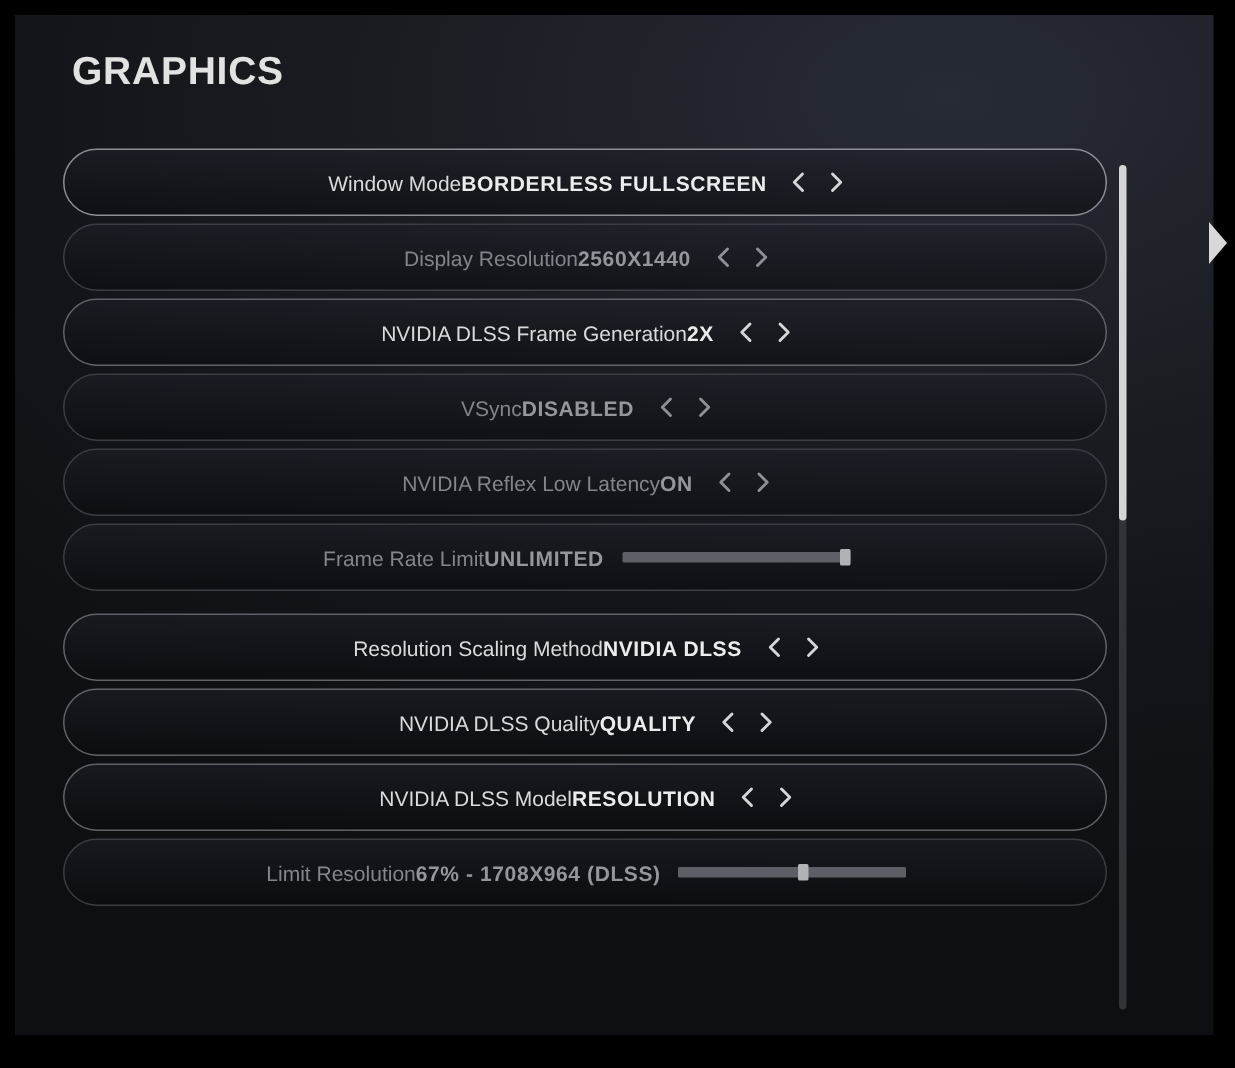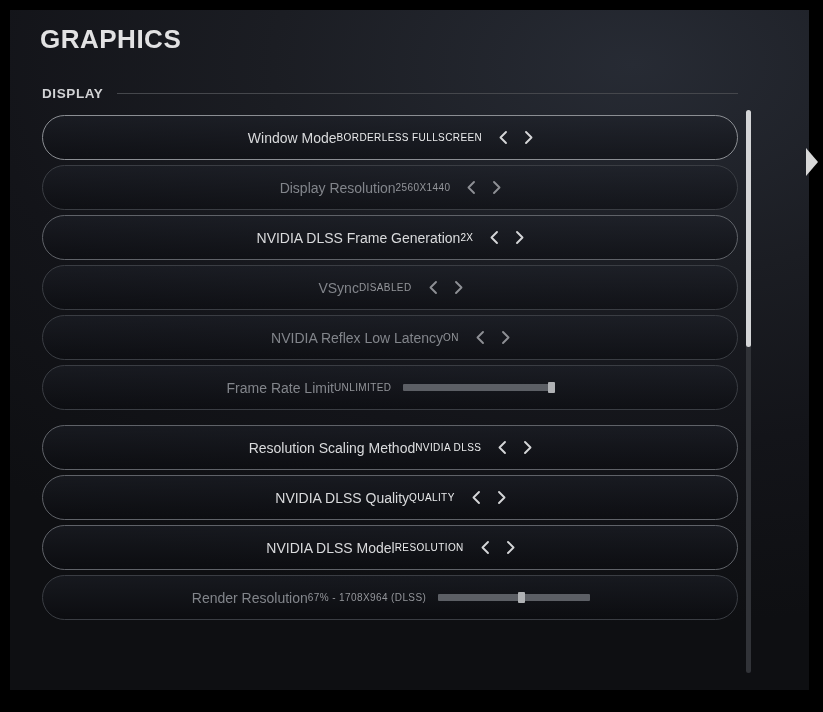--- a/index.html
+++ b/index.html
@@ -6,41 +6,41 @@
   body{
     width:823px;height:712px;position:relative;overflow:hidden;
     font-family:"Liberation Sans", sans-serif;
     -webkit-font-smoothing:antialiased;
   }
   .stage{
     position:absolute;left:10px;top:10px;width:799px;height:680px;overflow:hidden;
     background:radial-gradient(950px 560px at 78% 8%, #272b34 0%, #1b1d23 38%, #131419 68%, #0e0f12 100%);
   }
   .page-title{
-    position:absolute;left:30px;top:14px;margin:0;
+    position:absolute;left:30px;top:14px;margin:8px;
     font-size:26px;font-weight:bold;letter-spacing:0.5px;color:#e2e2e3;
   }
   .panel{position:absolute;left:32px;top:75px;width:696px;}
   .sec-head{display:flex;align-items:center;gap:14px;height:16px;}
   .sec-title{font-size:13.5px;font-weight:bold;letter-spacing:0.6px;color:#d2d3d5;white-space:nowrap;}
   .rule{flex:1;height:1px;background:#45474c;}
   .rows{margin-top:14px;}
   section + section .sec-head{margin-top:17px;}
   section + section .rows{margin-top:15px;}
   .row{
     box-sizing:border-box;height:45px;margin-bottom:5px;
     display:flex;align-items:center;justify-content:center;
     padding:0 24px 0 26px;border-radius:23px;
     border:1px solid #5f6268;
     background:linear-gradient(180deg, rgba(30,33,41,0.55) 0%, rgba(10,11,15,0.55) 100%);
   }
   .row.focused{border-color:#8b8e93;}
   .row.disabled{border-color:#3a3d43;}
   .label{font-size:14px;color:#d9dadc;}
-  .value{font-size:10px;font-weight:normal;letter-spacing:0.4px;color:#ebeced;white-space:nowrap;}
+  .value{font-size:14px;font-weight:bold;letter-spacing:0.4px;color:#ebeced;white-space:nowrap;}
   .row.disabled .label{color:#82858b;}
   .row.disabled .value{color:#94969b;}
   .control{display:flex;align-items:center;}
   .chev{width:10px;height:15px;margin-left:16px;stroke:#d5d6d8;stroke-width:1.9;fill:none;
         stroke-linecap:round;stroke-linejoin:round;}
   .row.disabled .chev{stroke:#8e9095;}
   .slider{position:relative;width:152px;height:7px;margin-left:12px;background:#7e8187;border-radius:1px;}
   .handle{position:absolute;top:-2px;width:7px;height:11px;background:#dbdcde;border-radius:1px;}
   .row.disabled .slider{background:#5c5f65;}
   .row.disabled .handle{background:#b0b2b5;}
@@ -52,24 +52,20 @@
   }
 </style>
 </head>
 <body>
 
 <div class="stage">
   <h1 class="page-title">GRAPHICS</h1>
 
   <div class="panel" id="panel">
   <section>
-    <div class="sec-head">
-      <span class="sec-title">DISPLAY</span>
-      <span class="rule"></span>
-    </div>
     <div class="rows">
   <div class="row focused">
     <span class="label">Window Mode</span>
     <span class="control">
       <span class="value">BORDERLESS FULLSCREEN</span>
       <svg class="chev chev-l" viewBox="0 0 10 15">
                 <polyline points="8,2 2.5,7.5 8,13"></polyline>
               </svg>
       <svg class="chev chev-r" viewBox="0 0 10 15">
                 <polyline points="2,2 7.5,7.5 2,13"></polyline>
@@ -186,21 +182,21 @@
                 <polyline points="8,2 2.5,7.5 8,13"></polyline>
               </svg>
       <svg class="chev chev-r" viewBox="0 0 10 15">
                 <polyline points="2,2 7.5,7.5 2,13"></polyline>
               </svg>
 
     </span>
   </div>
 
   <div class="row disabled">
-    <span class="label">Render Resolution</span>
+    <span class="label">Limit Resolution</span>
     <span class="control">
       <span class="value">67% - 1708X964 (DLSS)</span>
 
       <span class="slider">
         <span class="handle" style="left: 80px;"></span>
       </span>
     </span>
   </div>
 </div>
   </section>

